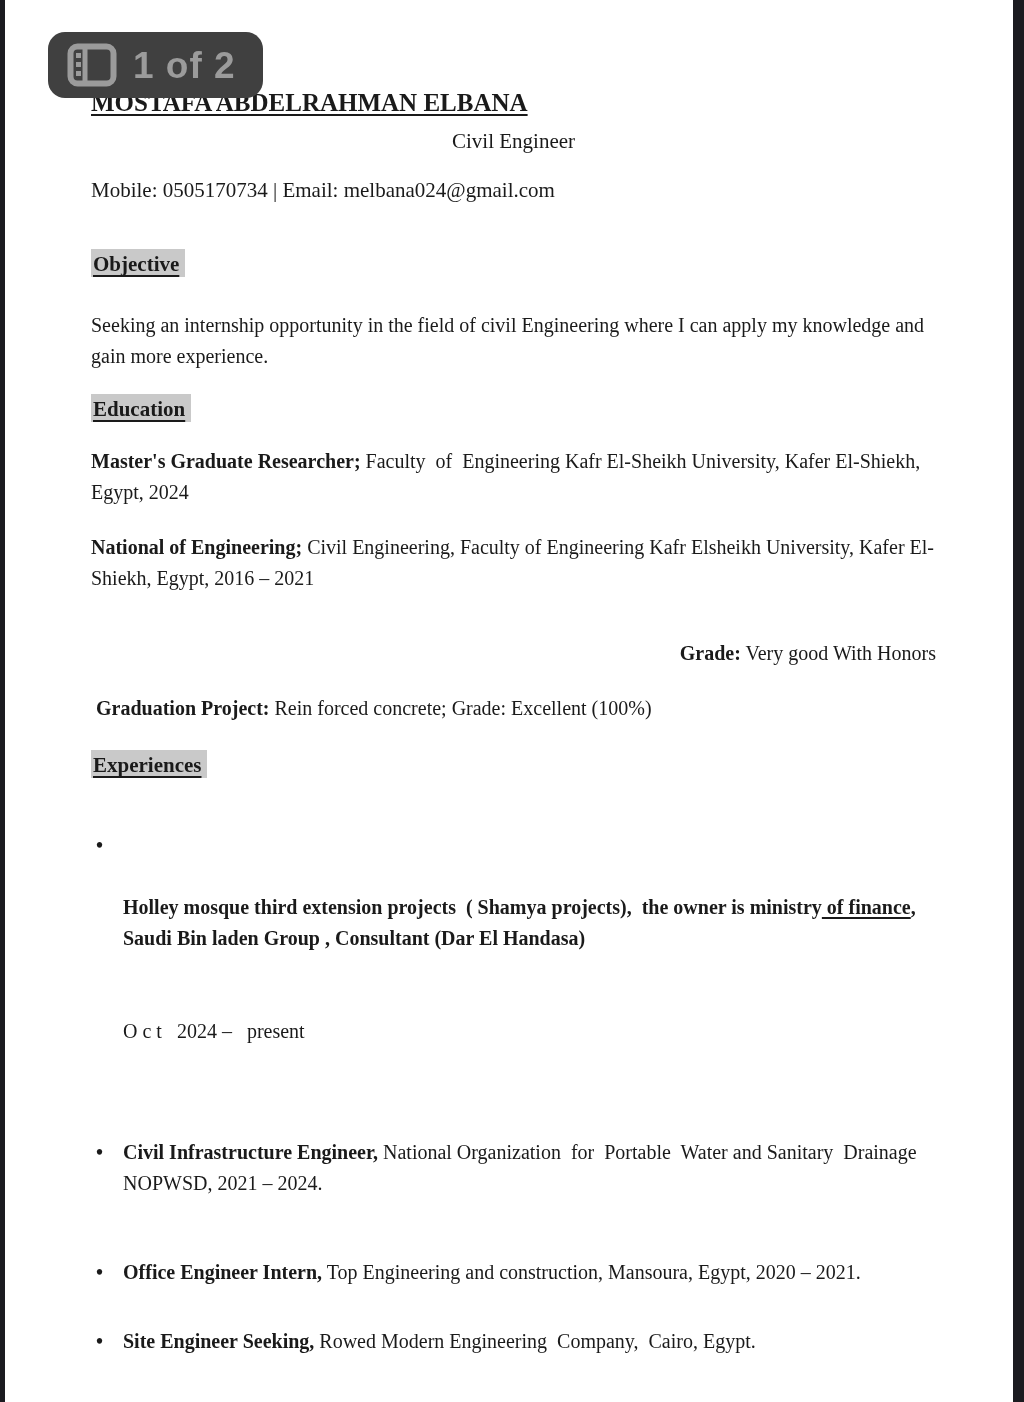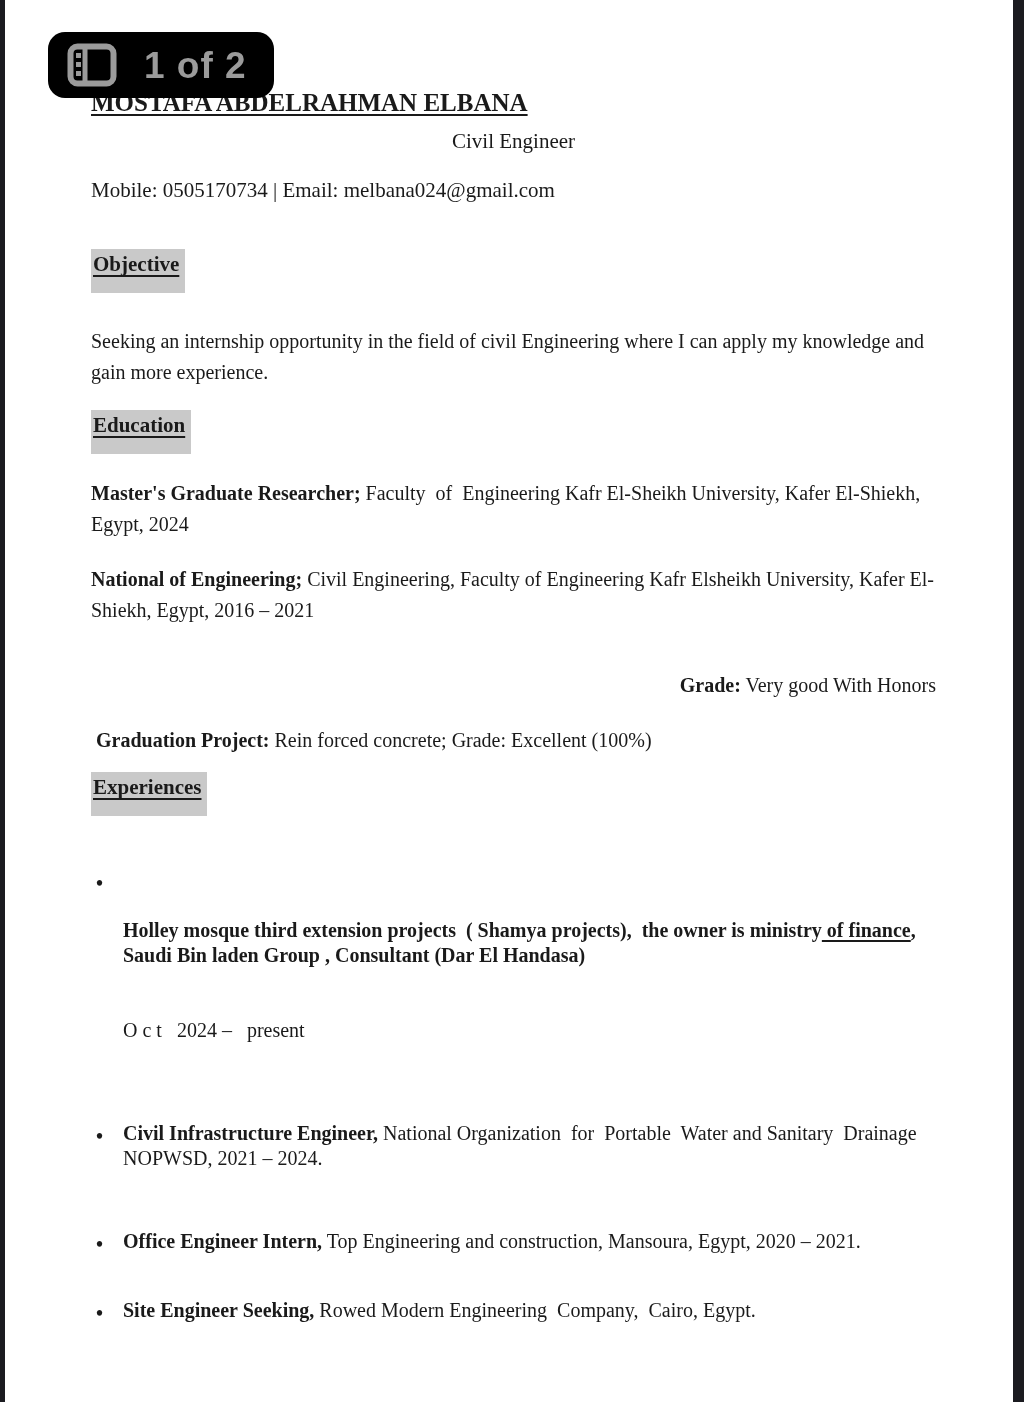--- a/index.html
+++ b/index.html
@@ -18,22 +18,22 @@
     min-height: 1402px;
     background: #ffffff;
     color: #1a1a1a;
   }
   .page-badge {
     position: absolute;
     top: 32px;
     left: 43px;
     display: flex;
     align-items: center;
-    gap: 27px;
-    background: #000000;
+    gap: 16px;
+    background: #404040;
     border-radius: 17px;
     padding: 11px 27px 11px 19px;
     cursor: pointer;
   }
   .badge-icon { display: flex; align-items: center; }
   .badge-text {
     font-family: "Liberation Sans", sans-serif;
     font-weight: 700;
     font-size: 37px;
     line-height: 1;
@@ -68,52 +68,52 @@
   .heading-row { line-height: 0; }
   .section-heading {
     display: inline-block;
     background: #c9c9c9;
     font-size: 21px;
     font-weight: 700;
     line-height: 26px;
     text-decoration: underline;
     text-decoration-thickness: 2px;
     text-underline-offset: 4px;
-    padding: 2px 6px 16px 2px;
+    padding: 2px 6px 0 2px;
   }
   .para {
     margin: 0;
     font-size: 20px;
     line-height: 31px;
     white-space: pre-wrap;
   }
   .mt-obj-h   { margin-top: 46px; }
   .mt-obj-b   { margin-top: 33px; }
   .mt-edu-h   { margin-top: 22px; }
   .mt-masters { margin-top: 24px; }
   .mt-bach    { margin-top: 24px; }
   .mt-grade   { margin-top: 44px; text-align: right; }
   .mt-grad    { margin-top: 24px; }
-  .mt-exp-h   { margin-top: 16px; }
+  .mt-exp-h   { margin-top: 26px; }
   .bullets { margin-top: 52px; padding-left: 5px; }
   .bullet-row { display: flex; }
   .bullet-row.gap-1 { margin-bottom: 28px; }
   .bullet-row.gap-2 { margin-bottom: 58px; }
   .bullet-row.gap-3 { margin-bottom: 38px; }
   .bullet {
     width: 27px;
     flex: 0 0 27px;
     font-size: 20px;
     line-height: 31px;
     font-weight: 700;
   }
   .bullet-text {
     flex: 1;
     font-size: 20px;
-    line-height: 25px;
+    line-height: 31px;
     white-space: pre-wrap;
   }
   .u {
     text-decoration: underline;
     text-decoration-thickness: 2px;
     text-underline-offset: 3px;
   }
   b { font-weight: 700; }
 </style>
 </head>

